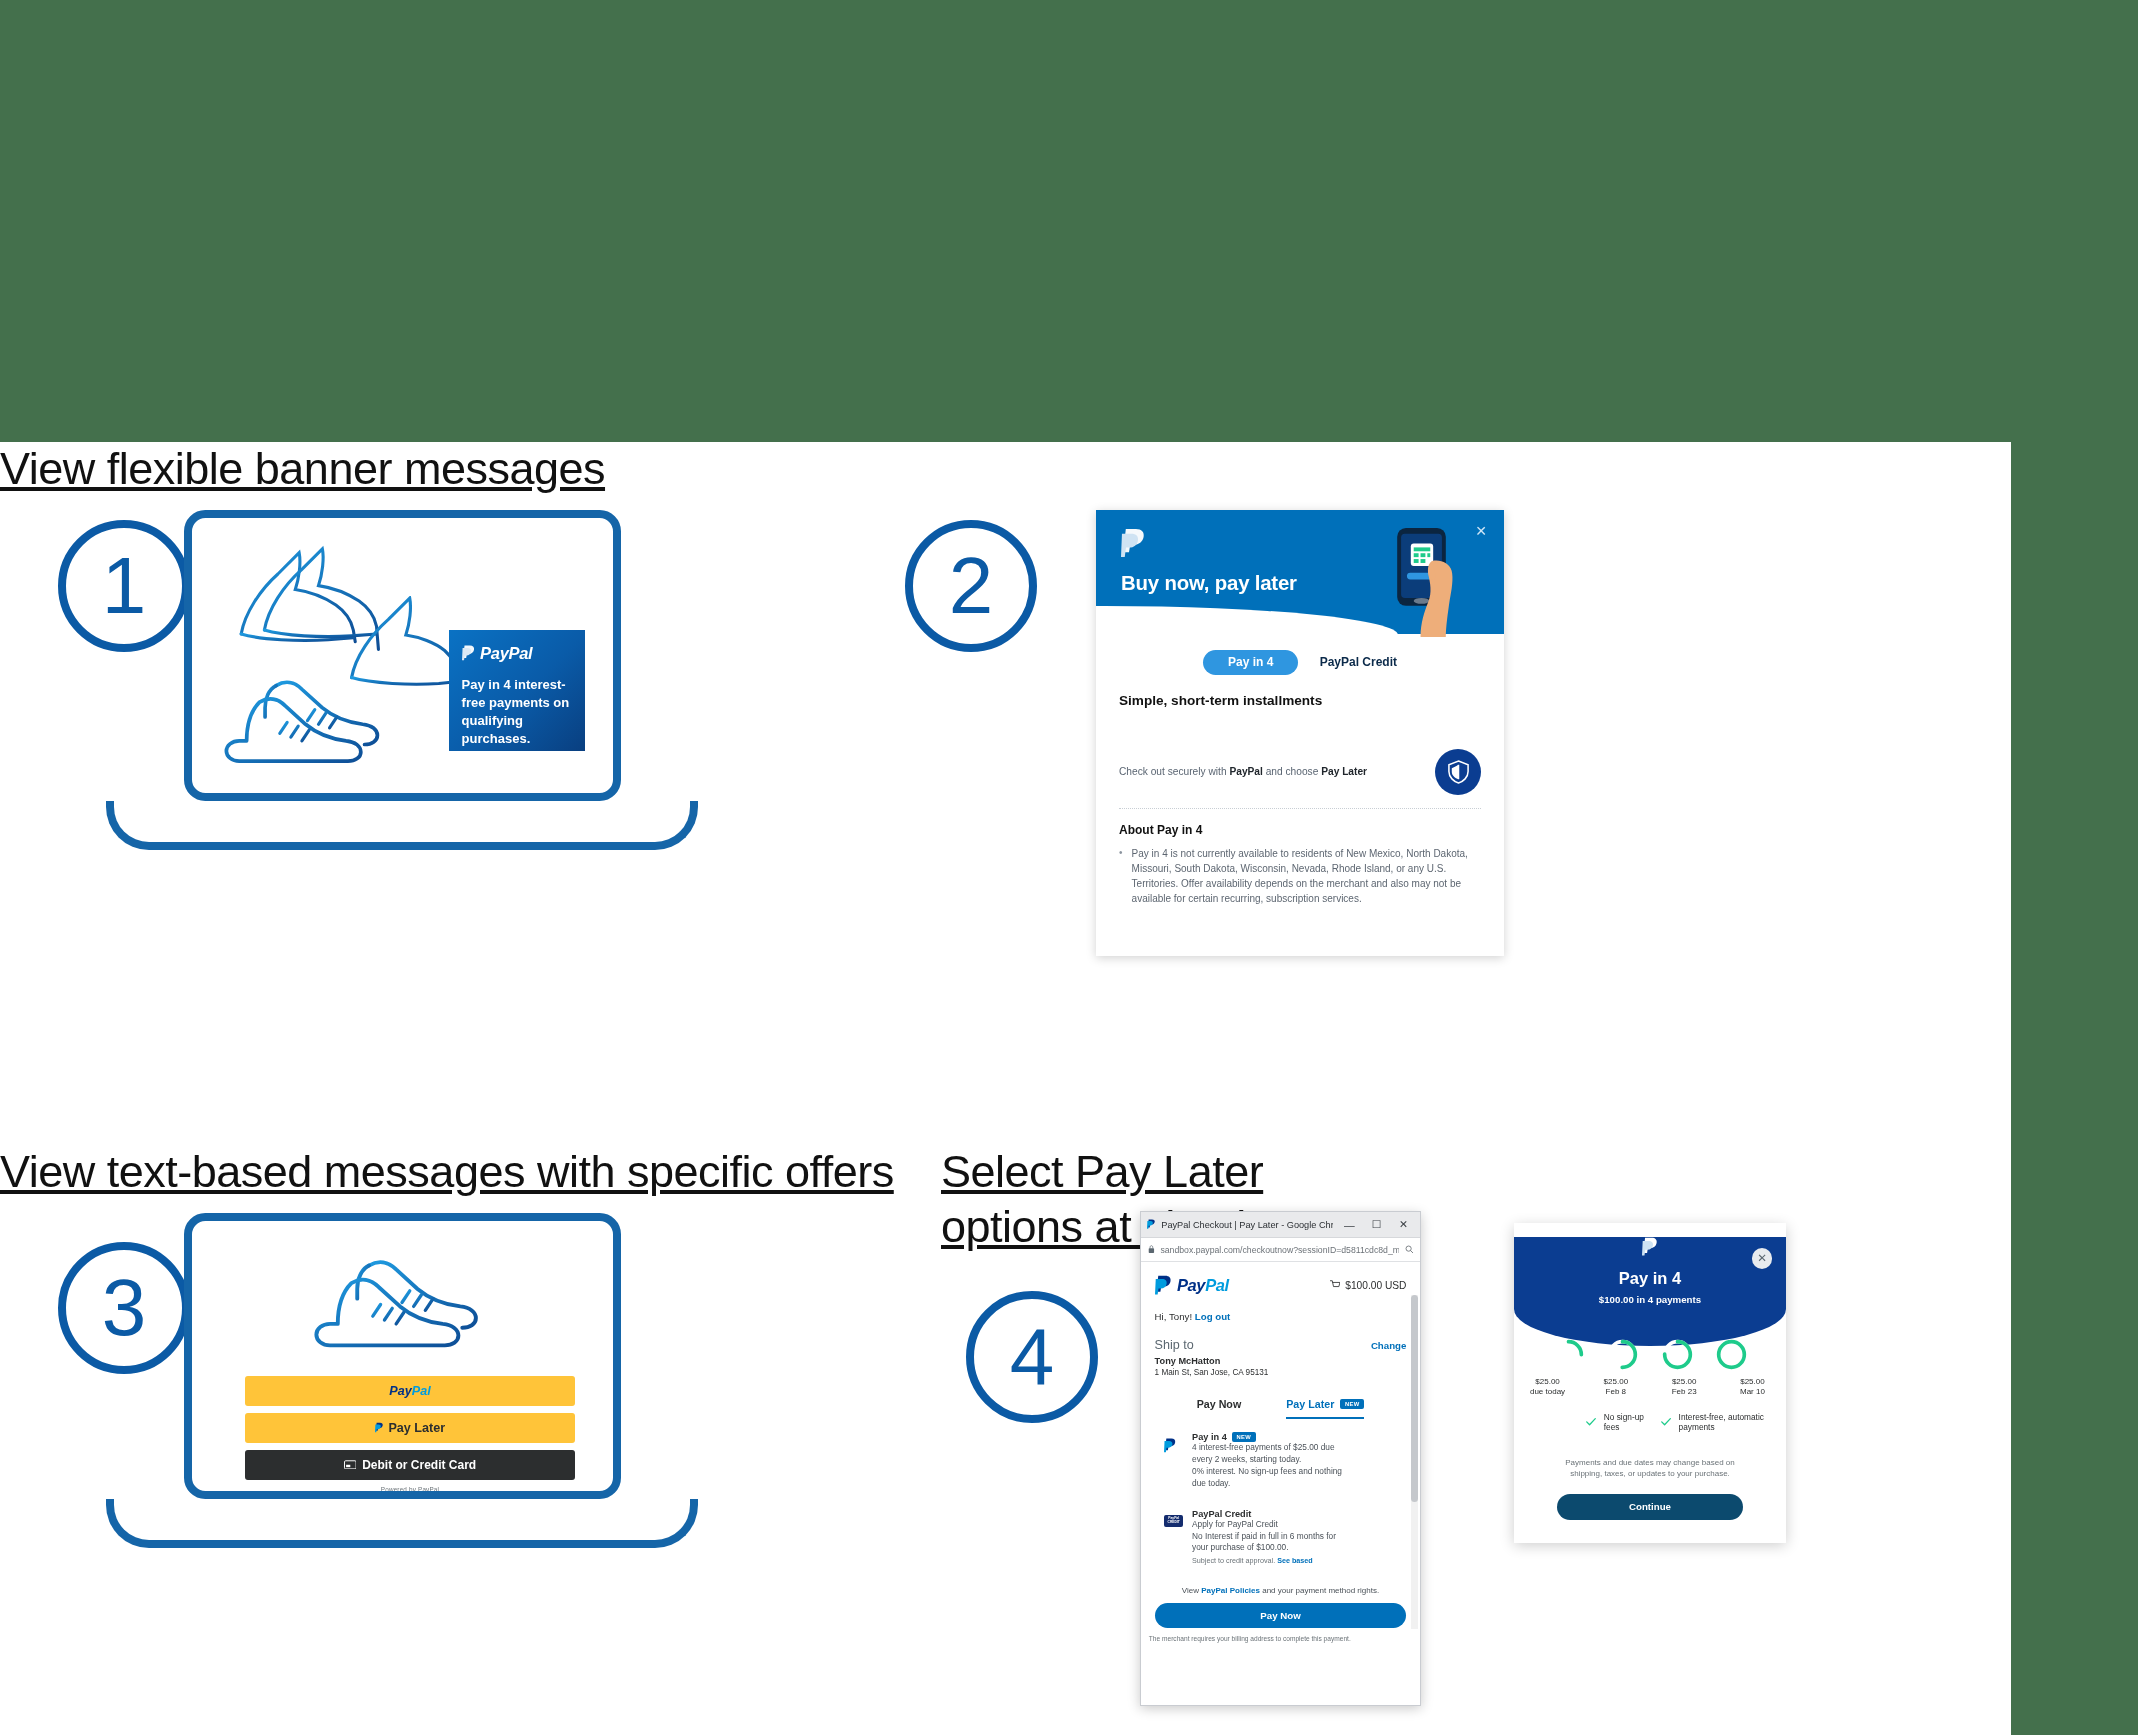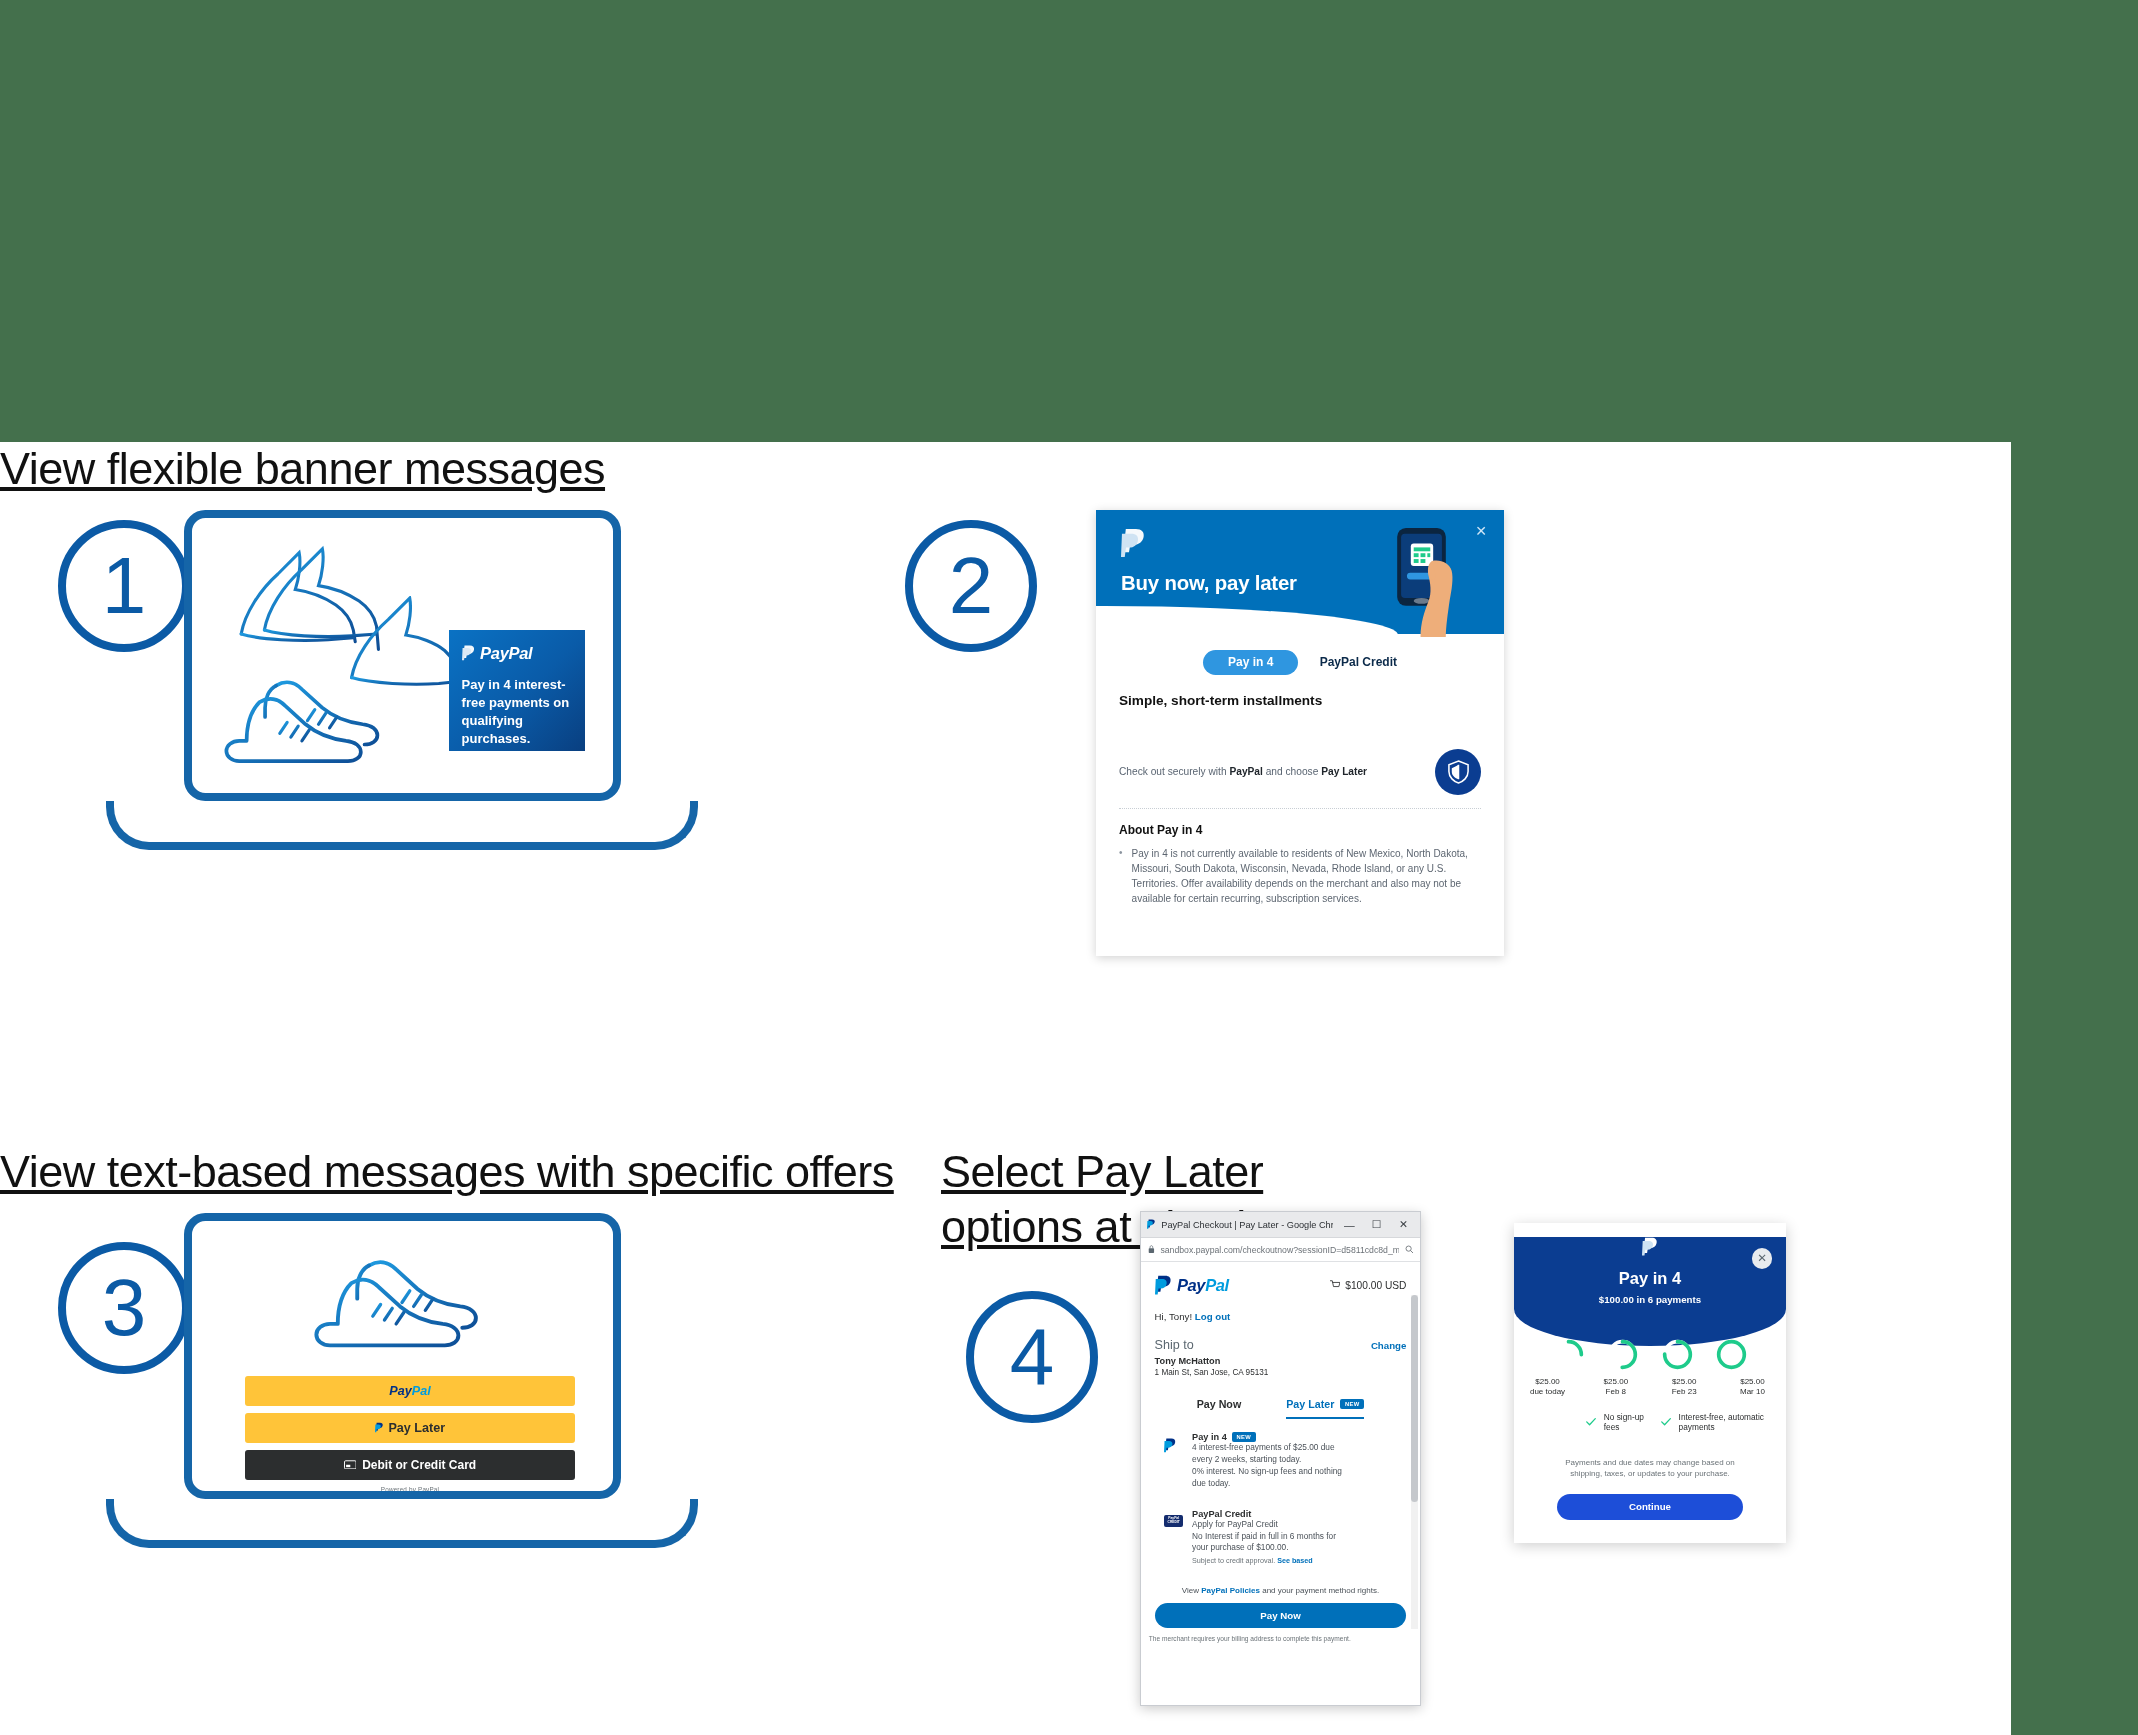--- a/index.html
+++ b/index.html
@@ -233,21 +233,21 @@
     display:flex; align-items:center; justify-content:center; cursor:pointer;
   }
   .p4-rings{ display:flex; justify-content:center; gap:21.3px; margin-top:-7.8px; position:relative; z-index:2;}
   .p4-amts{ display:flex; justify-content:center; gap:21.3px; margin-top:5.8px;}
   .p4-amts .c{ width:47px; text-align:center; font-size:8px; color:#2c2e2f; line-height:1.35;}
   .p4-checks{ margin:13.6px 0 0 0; display:flex; flex-direction:row; align-items:flex-start; padding-left:72px; gap:6.8px;}
   .p4-checks .r{ display:flex; align-items:center; gap:7.8px; font-size:8.3px; color:#2c2e2f;}
   .p4-note{ text-align:center; font-size:8px; color:#6b7378; line-height:1.45; margin-top:25px; padding:0 39px;}
   .p4-cont{
     margin:13.6px 43px 0 43px; height:26px; border-radius:13.6px;
-    background:#1d4ed8; color:#fff; font-size:9.7px; font-weight:700;
+    background:#0c4a6e; color:#fff; font-size:9.7px; font-weight:700;
     display:flex; align-items:center; justify-content:center; cursor:pointer;
   }
 </style>
 </head>
 <body>
 
 <div class="white-sheet"></div>
 
 <div class="panel" style="left:0;top:442px;width:970px;height:543px;">
 
@@ -544,21 +544,21 @@
   <div class="p4" style="left:573px;top:78px;width:272px;height:320px;">
     <div class="p4-head">
       <div class="x">✕</div>
       <div class="pp">
         <svg width="16.5" height="20.4" viewBox="0 0 14 17">
           <path d="M2.6 0.5 H8.2 C11.3 0.5 12.9 2.2 12.4 4.9 C11.9 7.6 9.8 9.2 7 9.2 H5.0 L4.3 13.4 H1.1 Z" fill="#ffffff"></path>
           <path d="M0.6 3.2 H5.6 C8.3 3.2 9.7 4.6 9.3 6.9 C8.9 9.3 7.1 10.7 4.6 10.7 H2.8 L2.1 15.6 H0.0 Z" fill="#cfe3f3"></path>
         </svg>
       </div>
       <div class="t">Pay in 4</div>
-      <div class="s">$100.00 in 6 payments</div>
+      <div class="s">$100.00 in 4 payments</div>
     </div>
 
     <div class="p4-rings">
       <svg width="33" height="33" viewBox="0 0 36 36">
         <circle cx="18" cy="18" r="14" fill="none" stroke="#ffffff" stroke-width="4"></circle>
         <circle cx="18" cy="18" r="14" fill="none" stroke="#1ecb8b" stroke-width="4" stroke-dasharray="22 88" stroke-linecap="round" transform="rotate(-90 18 18)"></circle>
       </svg>
       <svg width="33" height="33" viewBox="0 0 36 36">
         <circle cx="18" cy="18" r="14" fill="none" stroke="#ffffff" stroke-width="4"></circle>
         <circle cx="18" cy="18" r="14" fill="none" stroke="#1ecb8b" stroke-width="4" stroke-dasharray="44 88" stroke-linecap="round" transform="rotate(-90 18 18)"></circle>

